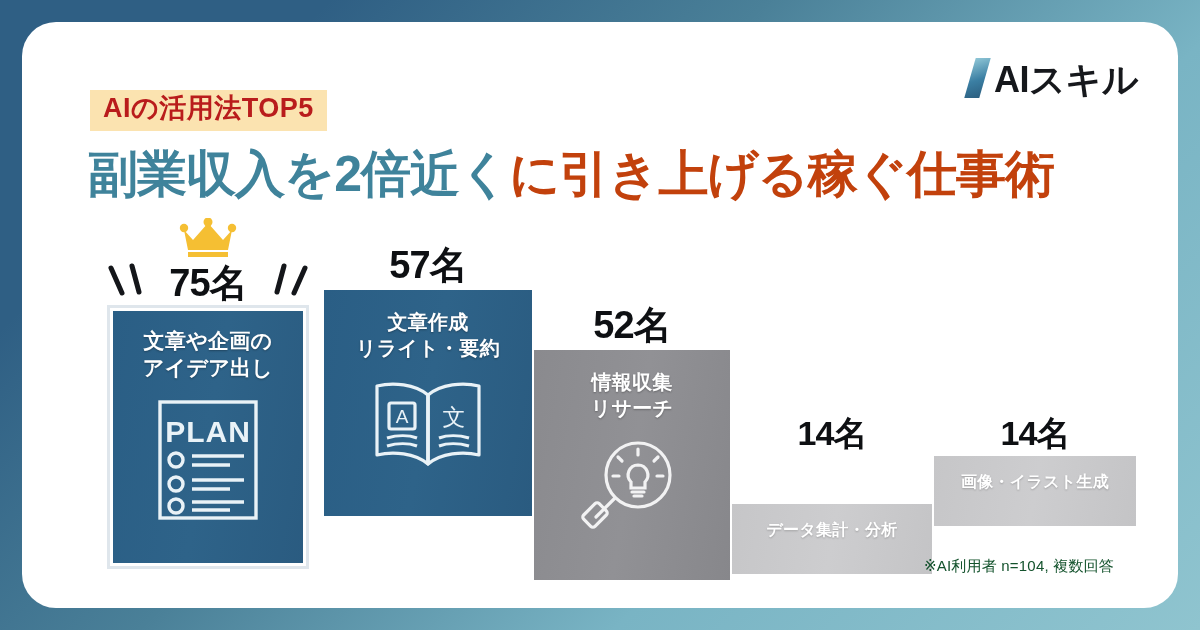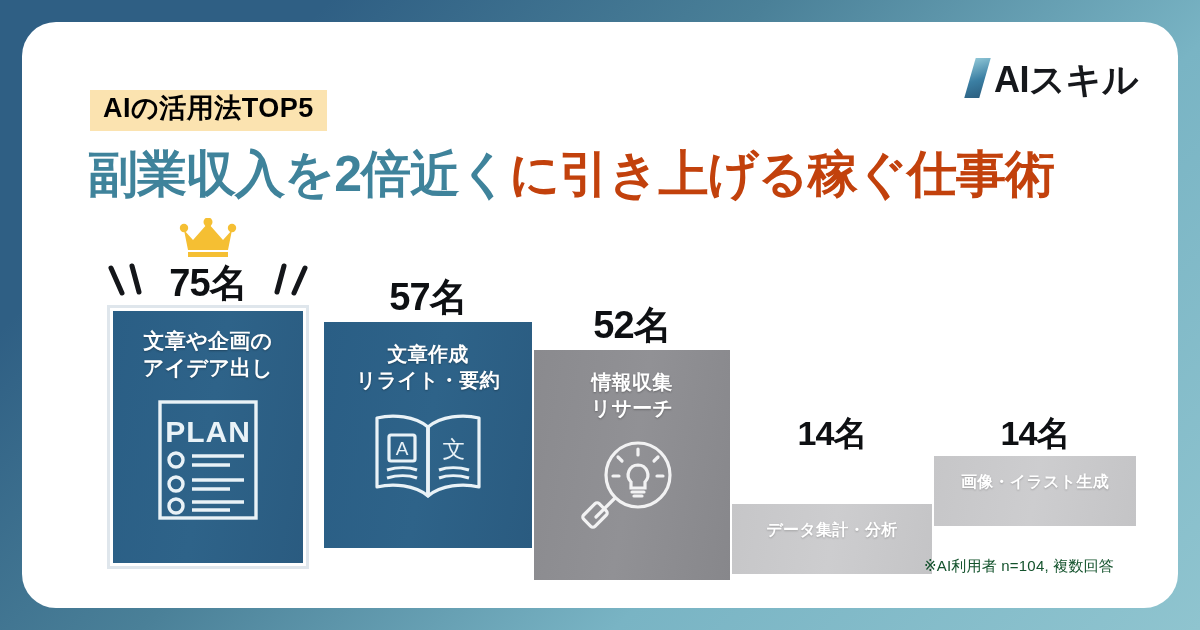--- a/index.html
+++ b/index.html
@@ -39,21 +39,21 @@
     letter-spacing:-0.5px; line-height:1;
   }
 
   
   .eyebrow {
     position:absolute; left:68px; top:68px;
     background:#fbe3b0;
     padding:4px 13px 7px 13px;
   }
   .eyebrow-text {
-    font-size:27px; font-weight:bold; color:#000000;
+    font-size:27px; font-weight:bold; color:#b91c1c;
     letter-spacing:0.5px; line-height:1.1;
   }
 
   
   .headline {
     position:absolute; left:66px; top:124px;
     font-size:50px; font-weight:bold;
     line-height:1.12; white-space:nowrap;
     letter-spacing:-1px;
   }
@@ -182,21 +182,21 @@
             <line x1="38" y1="93" x2="76" y2="93"></line>
             <circle cx="22" cy="110" r="7"></circle>
             <line x1="38" y1="106" x2="90" y2="106"></line>
             <line x1="38" y1="114" x2="76" y2="114"></line>
           </svg>
         </div>
       </div>
     </div>
 
     <div class="bar-col" style="left:214px; width:208px; height:362px;">
-      <div class="val-row" style="margin-top:60px;text-align:center;">
+      <div class="val-row" style="margin-top:28px;text-align:center;">
         <span class="value">57名</span>
       </div>
       <div class="bar blue" style="height:226px;">
         <div class="bar-label mid">文章作成</div>
         <div class="bar-label mid" style="margin-top:0;">リライト・要約</div>
         <div class="bar-icon">
           <svg width="122" height="96" viewBox="0 0 122 96" fill="none" stroke="#e9f2f7" stroke-width="3.2" stroke-linejoin="round">
             <path d="M61 20 C48 9, 26 7, 10 11 L10 80 C26 76, 48 78, 61 89 Z"></path>
             <path d="M61 20 C74 9, 96 7, 112 11 L112 80 C96 76, 74 78, 61 89 Z"></path>
             <line x1="61" y1="20" x2="61" y2="89"></line>

